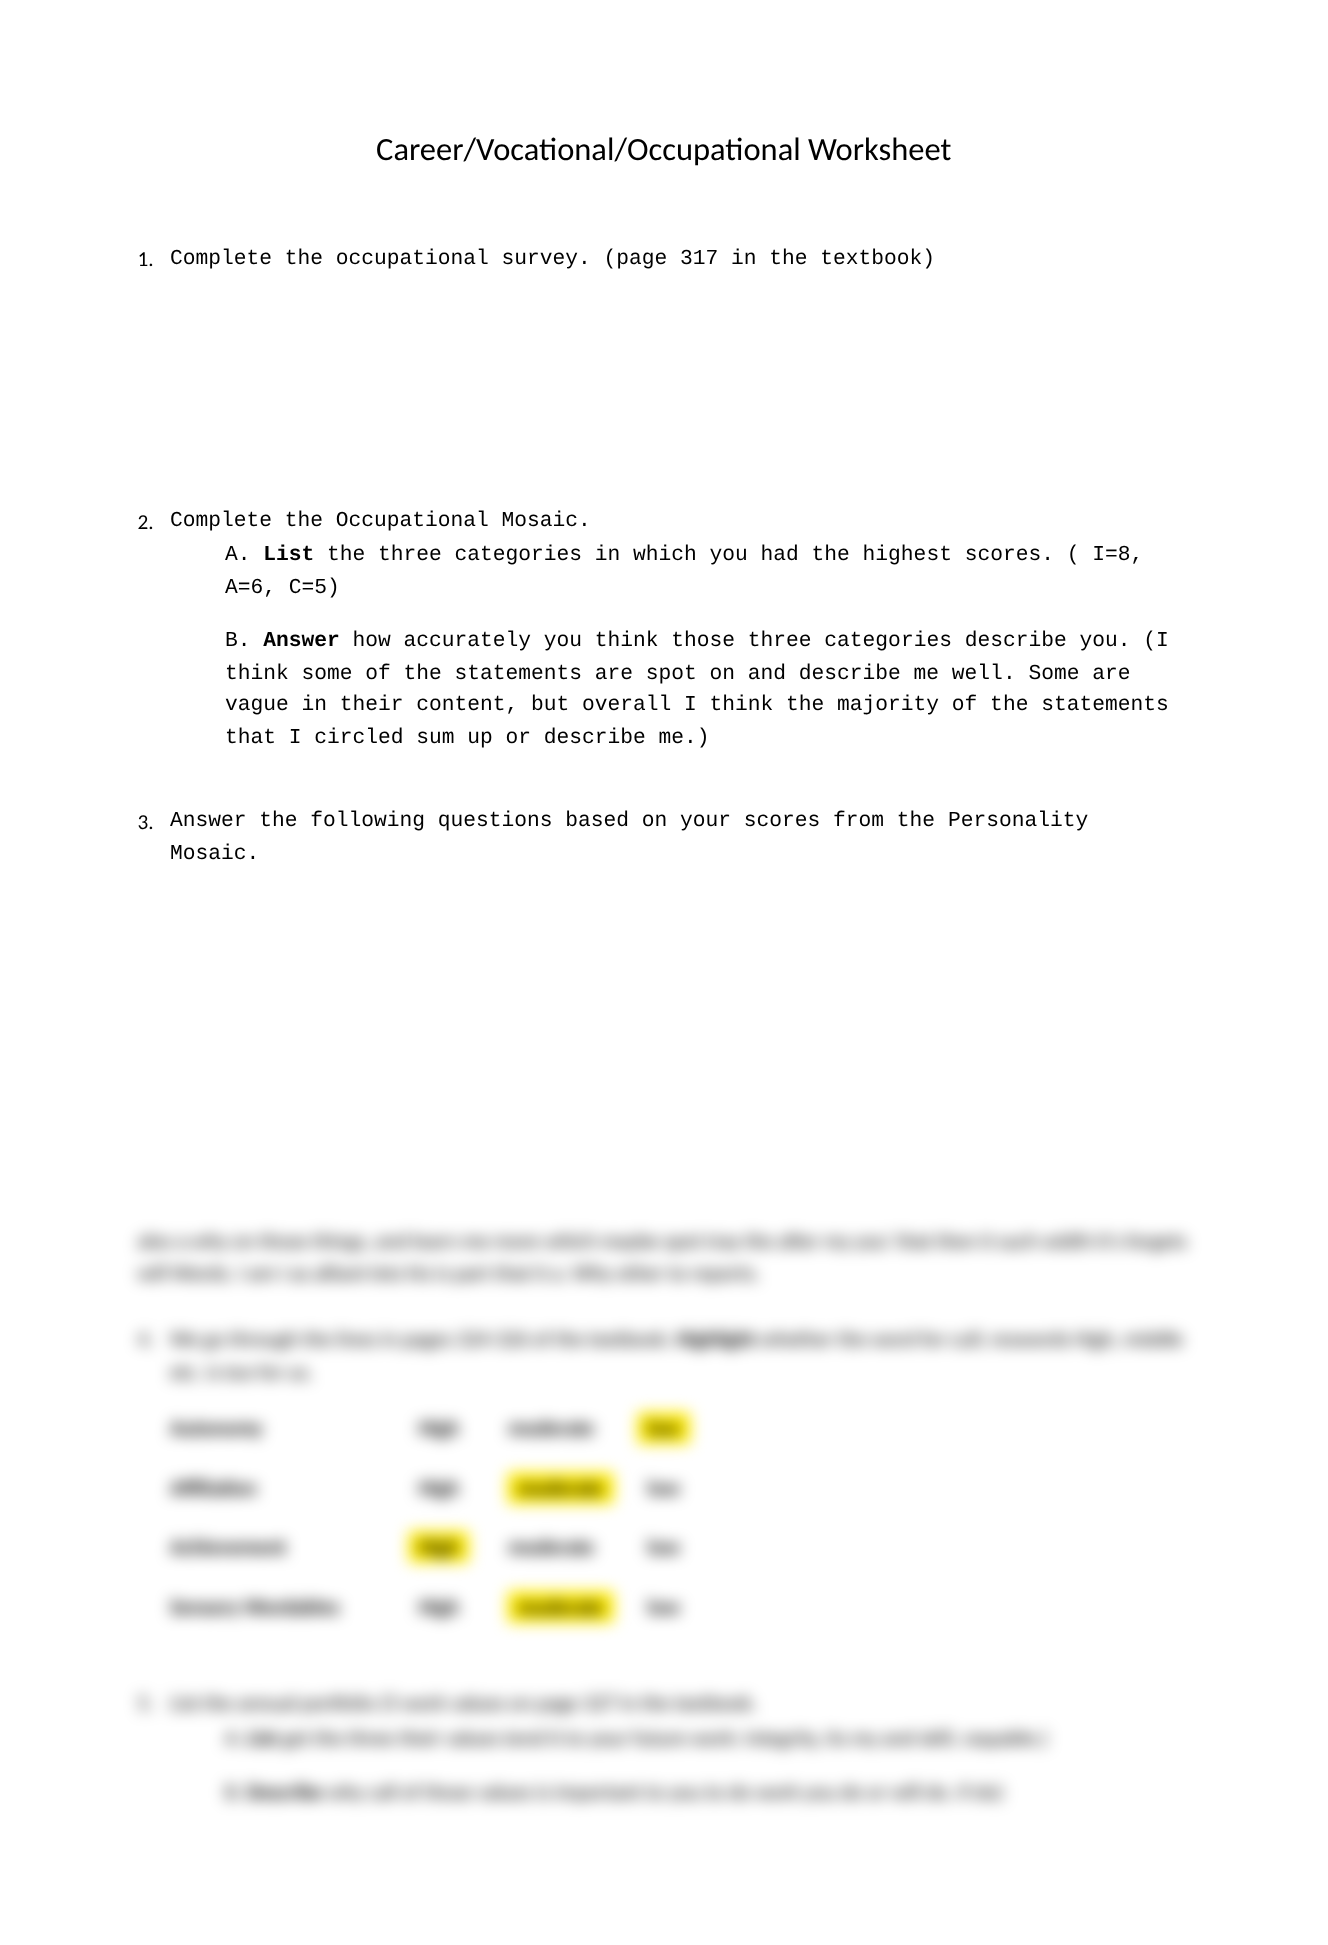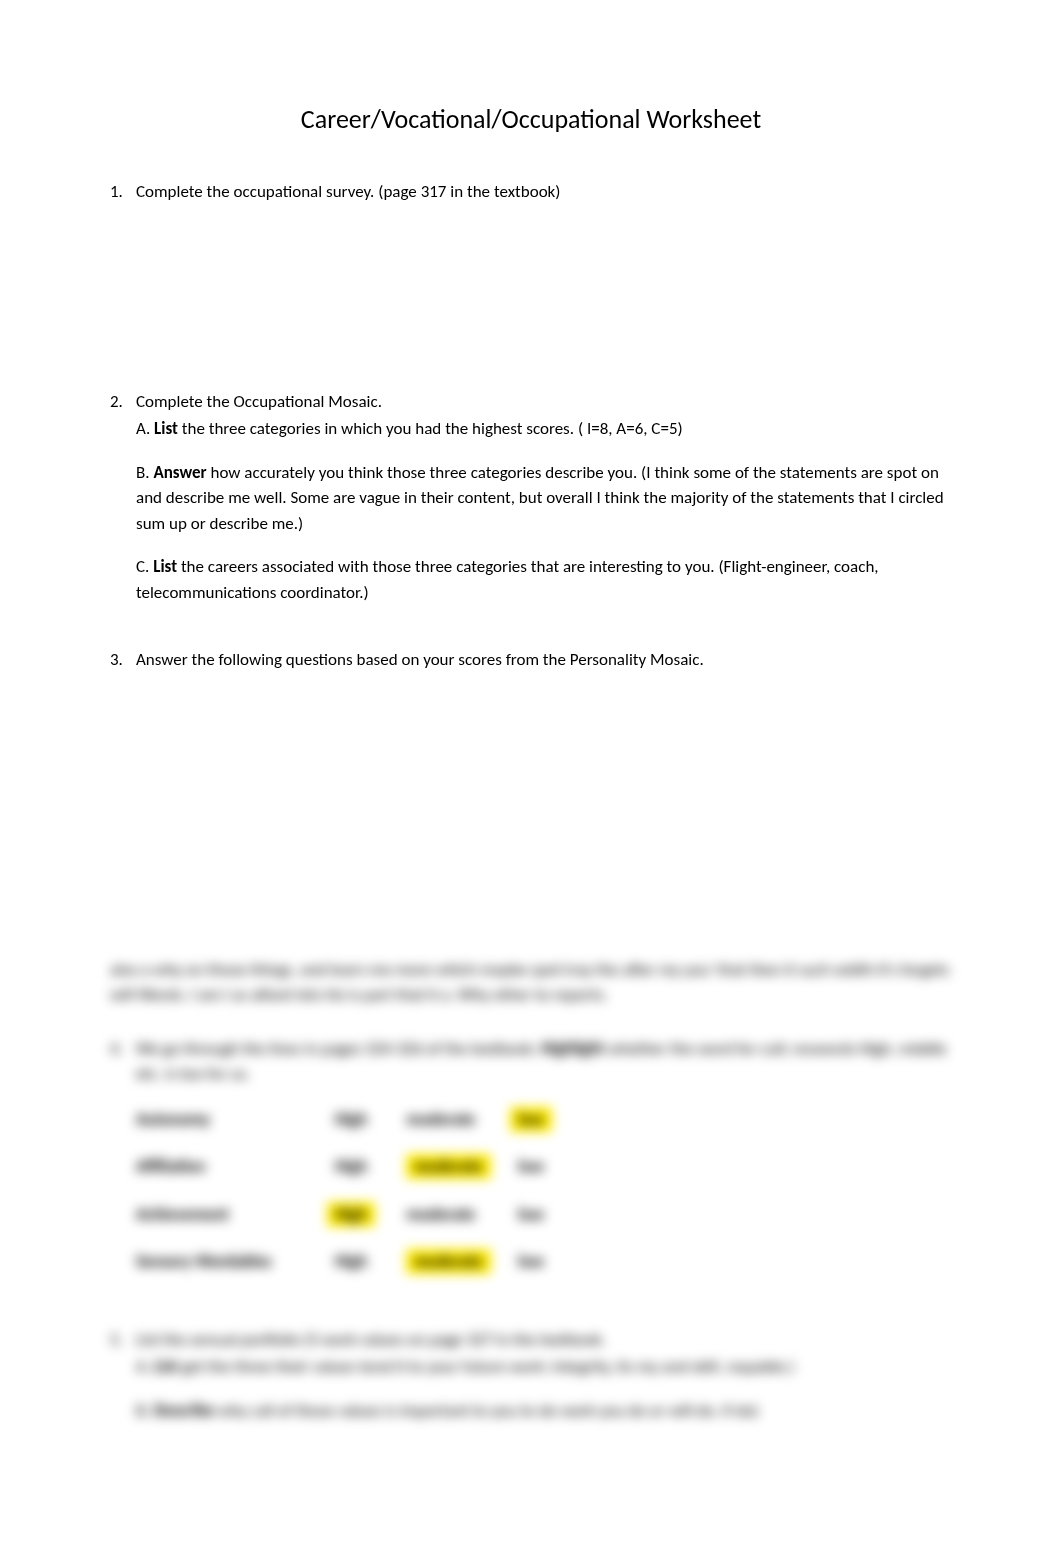--- a/index.html
+++ b/index.html
@@ -13,37 +13,39 @@
       line-height: 1.5;
       color: #000;
       background: #fff;
       width: 1062px;
       padding: 100px 110px 40px 110px;
     }
     .title {
       text-align: center;
       font-size: 26px;
       font-weight: 400;
-      margin-bottom: 40px;
+      margin-bottom: 56px;
     }
     .item {
       display: flex;
       margin-bottom: 24px;
     }
     .item-number {
       width: 26px;
       flex-shrink: 0;
     }
     .item-content {
       flex: 1;
+      font-family: Liberation Mono, monospace;
     }
     .sub-item {
       margin-top: 2px;
       margin-bottom: 18px;
       padding-left: 0;
+      margin-left: 44px;
     }
     .sub-item:first-of-type {
       margin-top: 2px;
     }
     .bold {
       font-weight: 700;
     }
     .gap-large {
       height: 160px;
     }
@@ -119,25 +121,20 @@
     <div class="sub-item">
       <span class="sub-letter">A.</span>
       <span>  </span>
       <span class="bold">List</span><span> the three categories in which you had the highest scores. ( I=8, A=6, C=5)</span>
     </div>
     <div class="sub-item">
       <span class="sub-letter">B.</span>
       <span>  </span>
       <span class="bold">Answer</span><span> how accurately you think those three categories describe you. (I think some of the statements are spot on and describe me well. Some are vague in their content, but overall I think the majority of the statements that I circled sum up or describe me.)</span>
     </div>
-    <div class="sub-item">
-      <span class="sub-letter">C.</span>
-      <span>  </span>
-      <span class="bold">List</span><span> the careers associated with those three categories that are interesting to you. (Flight-engineer, coach, telecommunications coordinator.)</span>
-    </div>
   </div>
 </div>
 
 <div class="item">
   <div class="item-number">3.</div>
   <div class="item-content">Answer the following questions based on your scores from the Personality Mosaic.</div>
 </div>
 
 <div class="gap-xlarge"></div>
 

